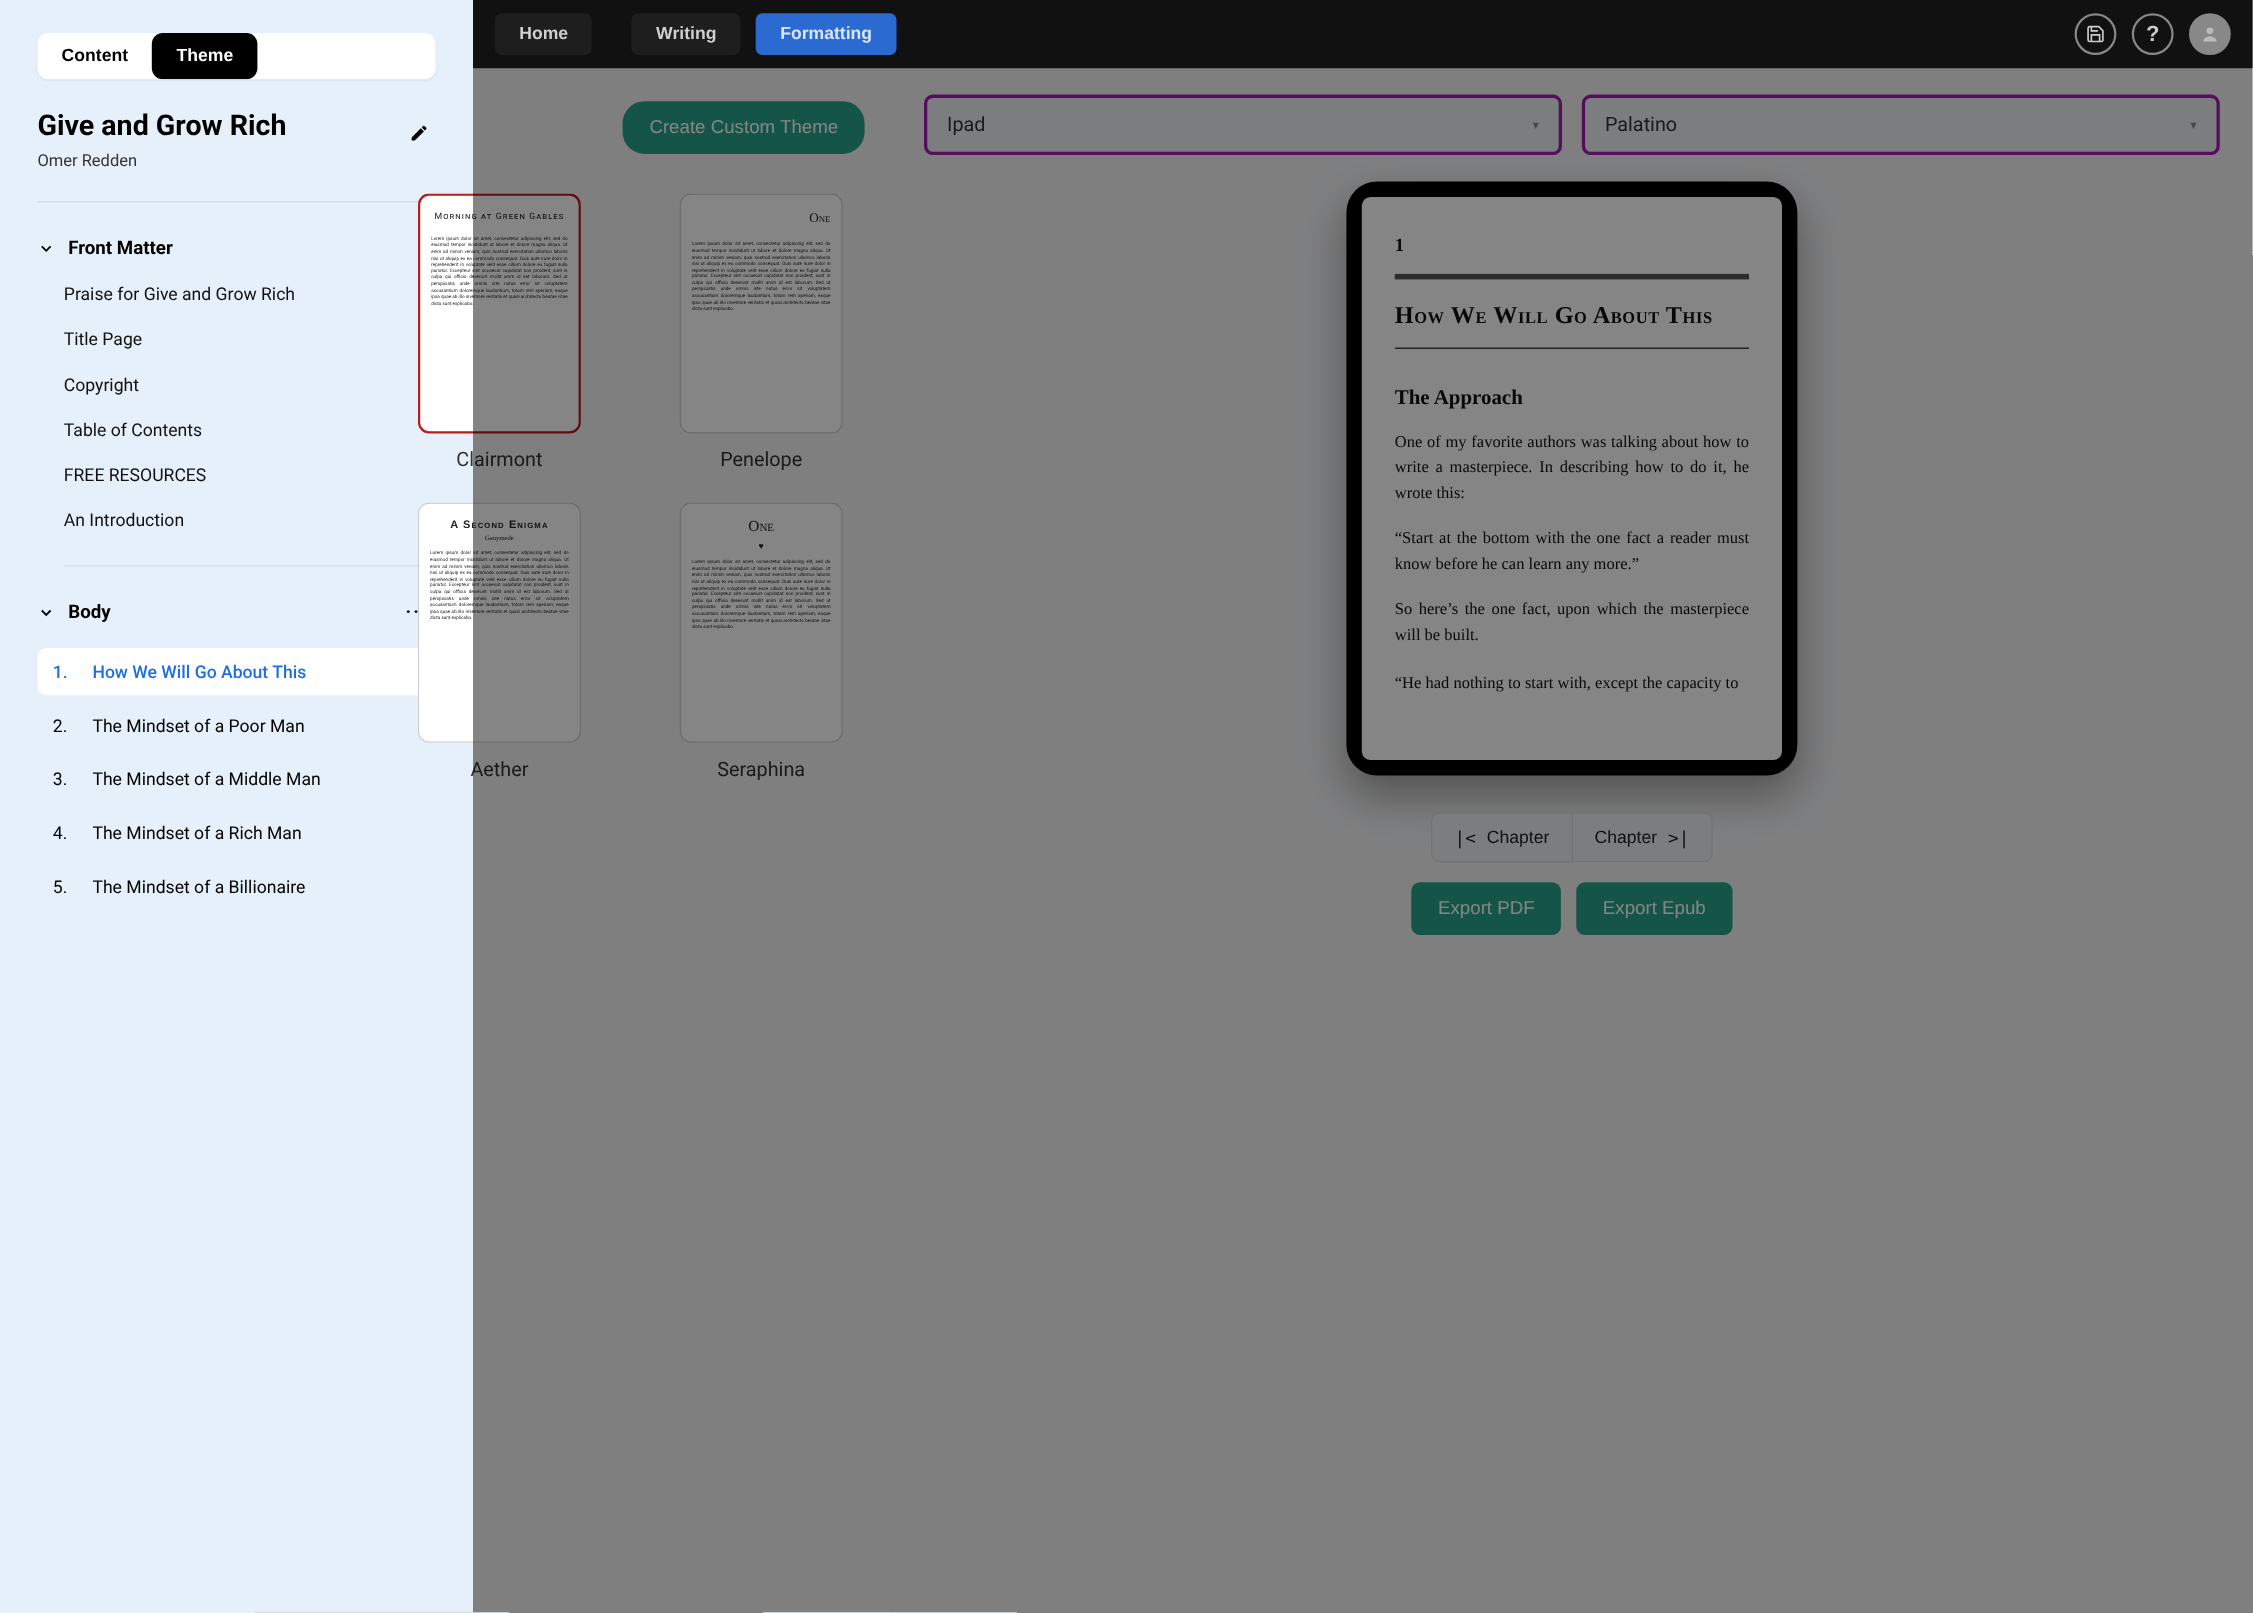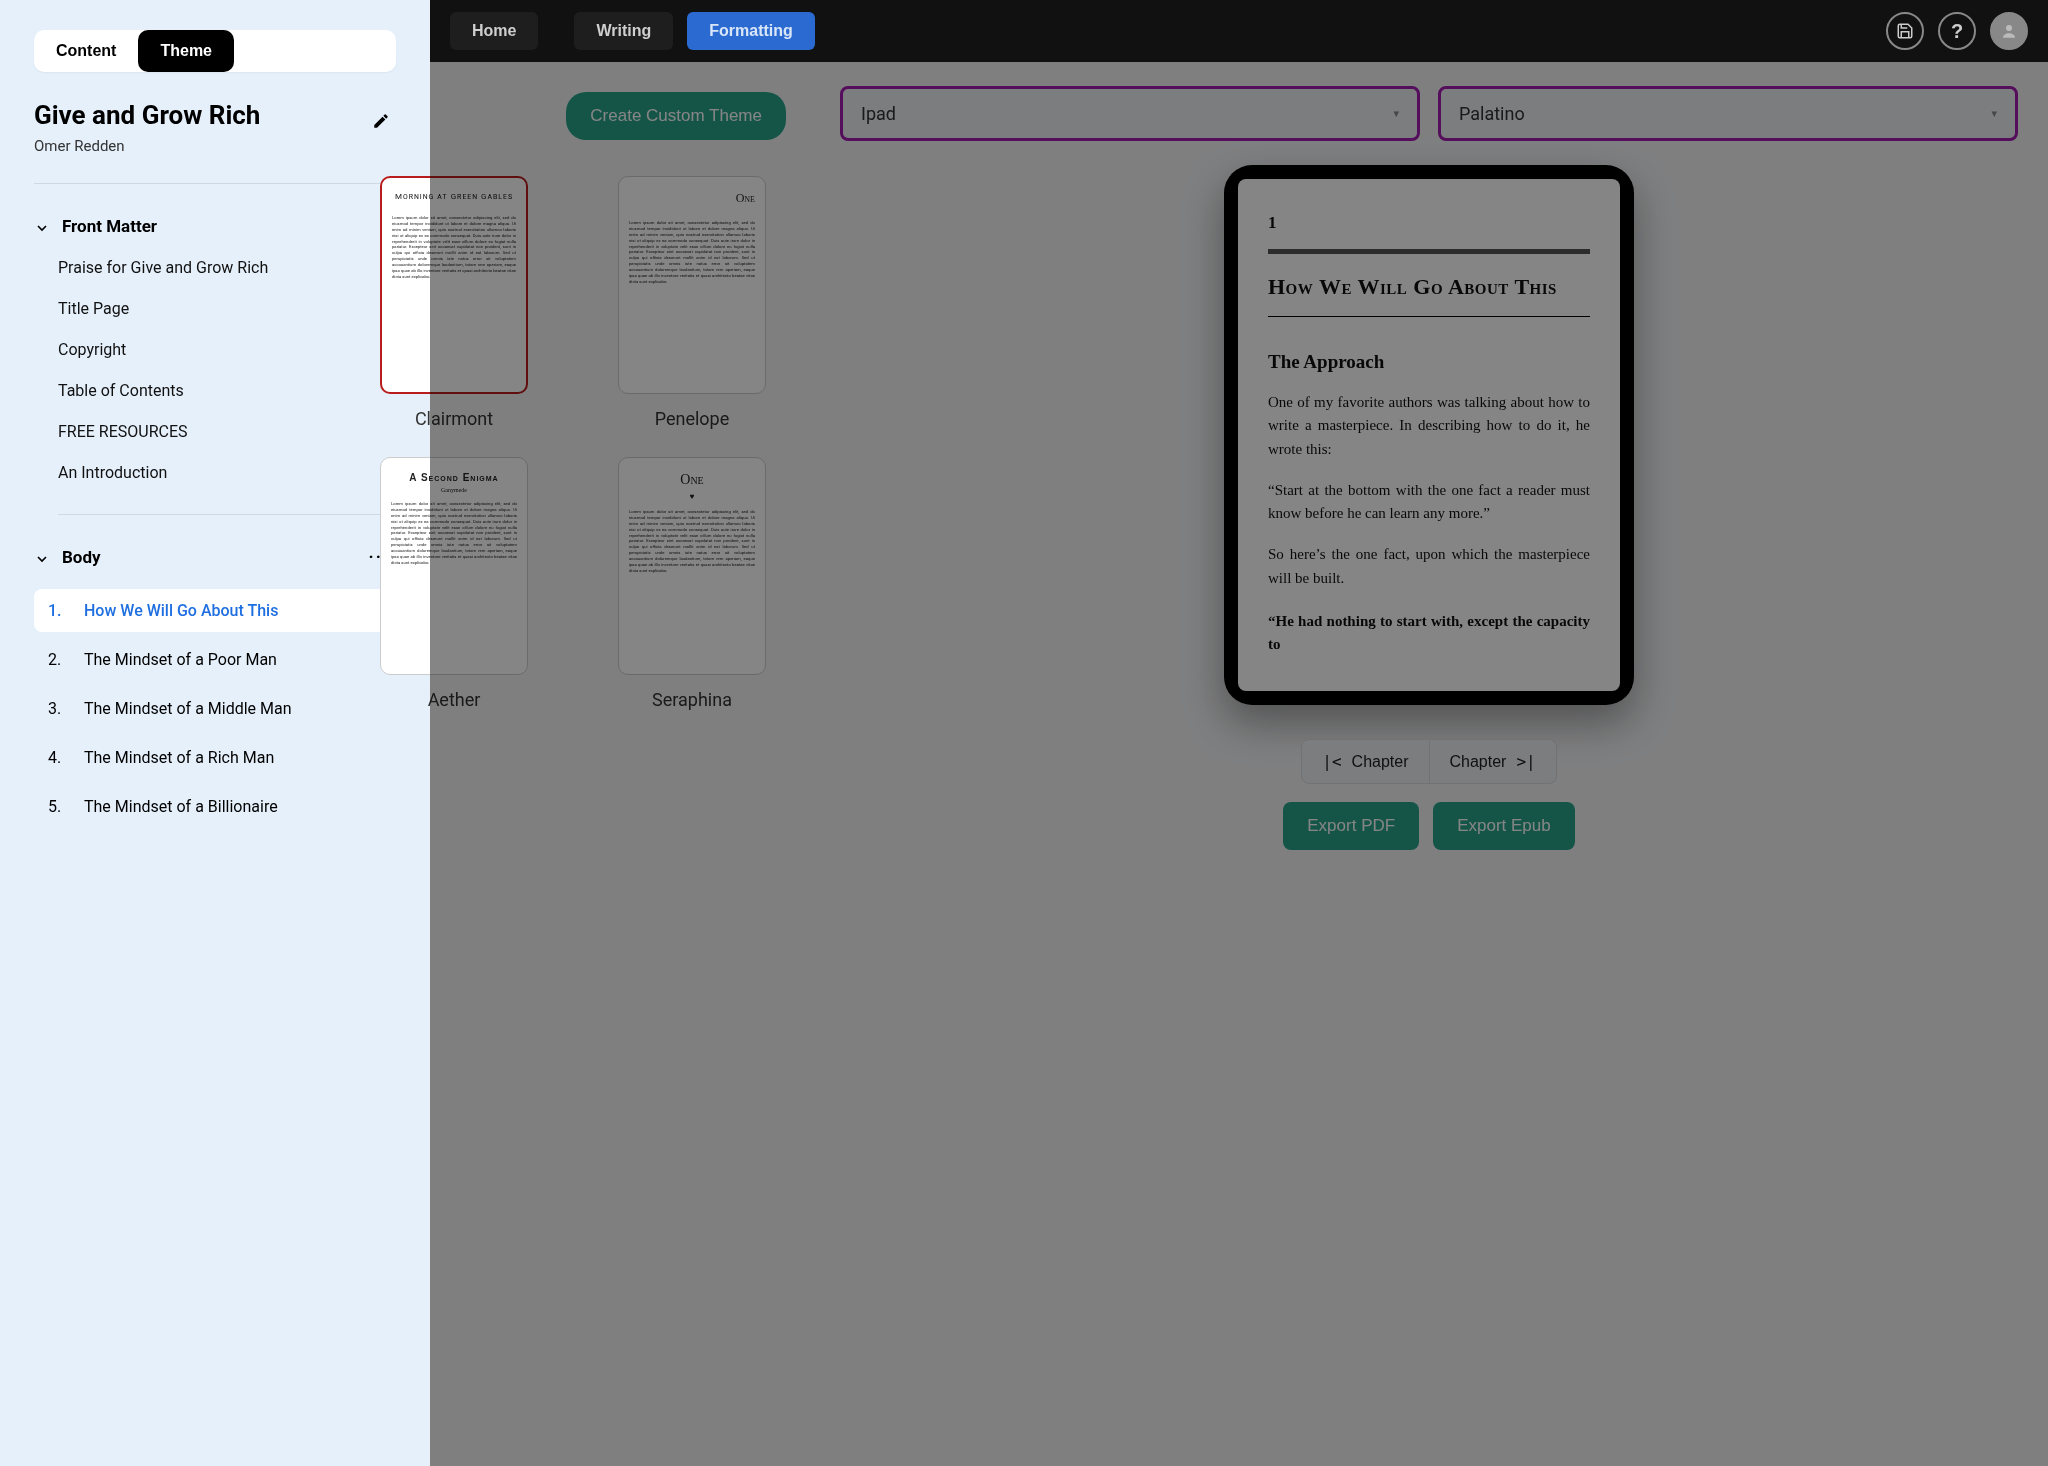--- a/index.html
+++ b/index.html
@@ -69,21 +69,21 @@
 
   .scroll-area {
     flex: 1;
     overflow-y: auto;
     padding-right: 6px;
     position: relative;
   }
 
   .section-head {
     display: flex;
-    align-items: flex-end;
+    align-items: center;
     gap: 12px;
     font-weight: 700;
     font-size: 17px;
     padding: 4px 0;
     cursor: pointer;
   }
   .section-head .spacer { flex:1; }
   .section-head .more { font-weight:700; letter-spacing:2px; cursor:pointer; }
   .chev { width: 16px; height:16px; }
 
@@ -187,21 +187,21 @@
     padding:34px 30px; overflow:hidden;
     font-family: Georgia, 'Times New Roman', serif;
     color:#111;
   }
   .ipad-screen .chap-num { font-size:17px; font-weight:600; }
   .ipad-screen hr.thick { border:none; border-top:5px solid #555; margin:16px 0 20px; }
   .ipad-screen h1 { font-variant: small-caps; font-size:22px; letter-spacing:.5px; font-weight:700; margin-bottom:16px; }
   .ipad-screen hr.thin { border:none; border-top:1px solid #000; margin:0 0 34px; }
   .ipad-screen h2 { font-size:19px; font-weight:700; margin-bottom:18px; }
   .ipad-screen p { font-size:15px; line-height:1.55; text-align:justify; margin-bottom:18px; }
-  .ipad-screen p.bold { font-weight:700;margin-top:20px; }
+  .ipad-screen p.bold { font-weight:400;margin-top:20px; }
 
   .chapter-nav { display:flex; justify-content:center; gap:0; margin-bottom:18px; }
   .chapter-nav button {
     background:#eeeff1; border:1px solid #d9dadc; color:#222;
     padding:12px 20px; font-size:16px; cursor:pointer;
     display:flex; align-items:center; gap:10px;
   }
   .chapter-nav button:first-child { border-radius:8px 0 0 8px; }
   .chapter-nav button:last-child  { border-radius:0 8px 8px 0; border-left:none; }
 

